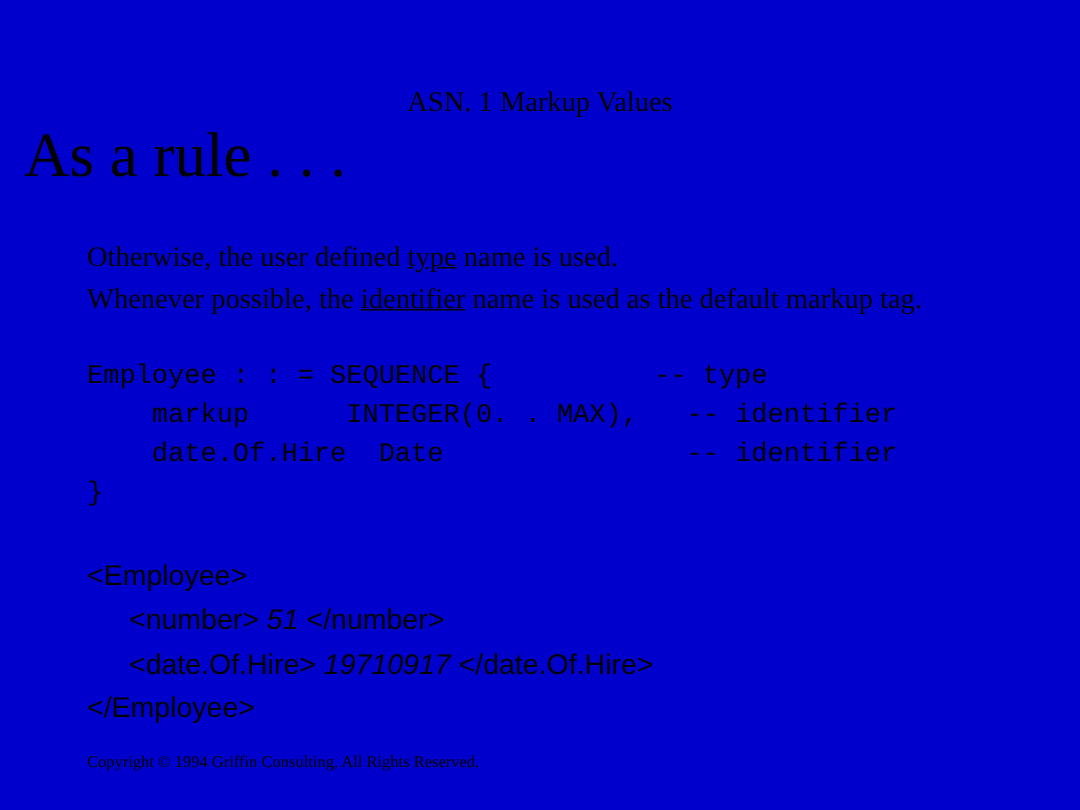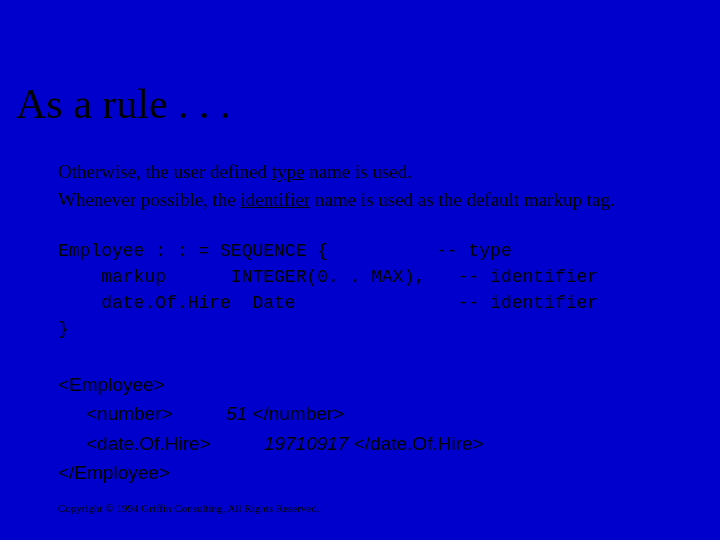--- a/index.html
+++ b/index.html
@@ -56,33 +56,34 @@
   .bold { font-weight: normal; }
   .xmlblock {
     position: absolute;
     top: 370px;
     left: 58px;
     font-family: Liberation Sans, sans-serif;
     font-size: 19px;
     line-height: 1.55;
   }
   .xmlblock .indent { margin-left: 28px; }
-  .italic { font-style: italic; margin-left: 48px; }
+  .italic { font-style: italic; }
   .footer {
     position: absolute;
     left: 58px;
     bottom: 26px;
     font-size: 11px;
   }
 </style>
 </head>
 <body>
 
 <div class="slide">
 
+  <div class="supertitle">ASN. 1 Markup Values</div>
   <div class="title">As a rule . . .</div>
 
   <div class="body">
     <div>
       <span>Otherwise, the user defined </span><span class="underline">type</span><span> name is used.</span>
     </div>
     <div>
       <span>Whenever possible, the </span><span class="underline">identifier</span><span> name is used as the default markup tag.</span>
     </div>
   </div>

